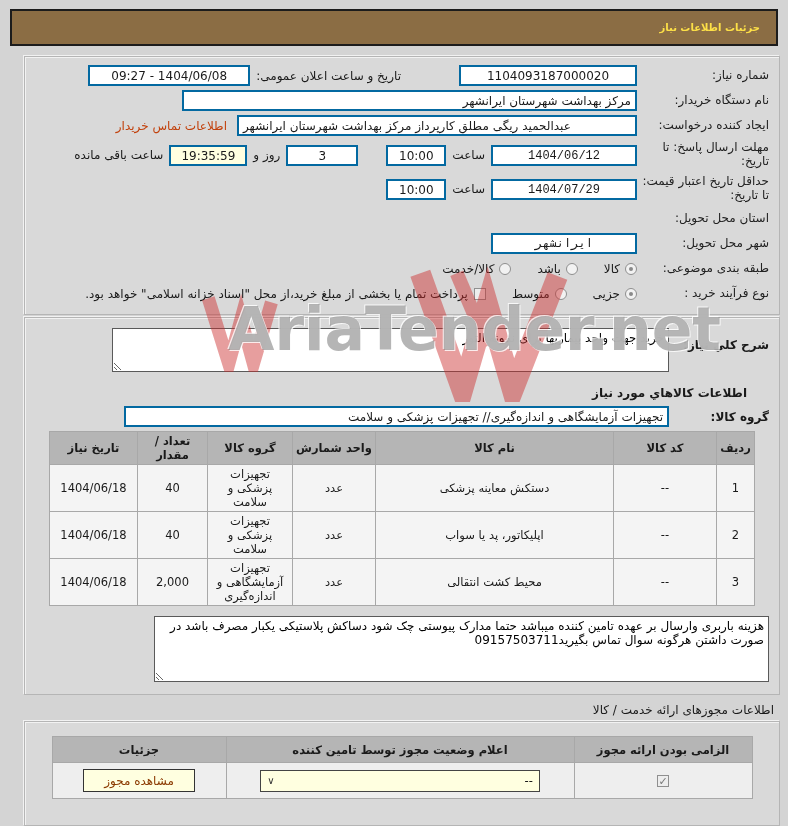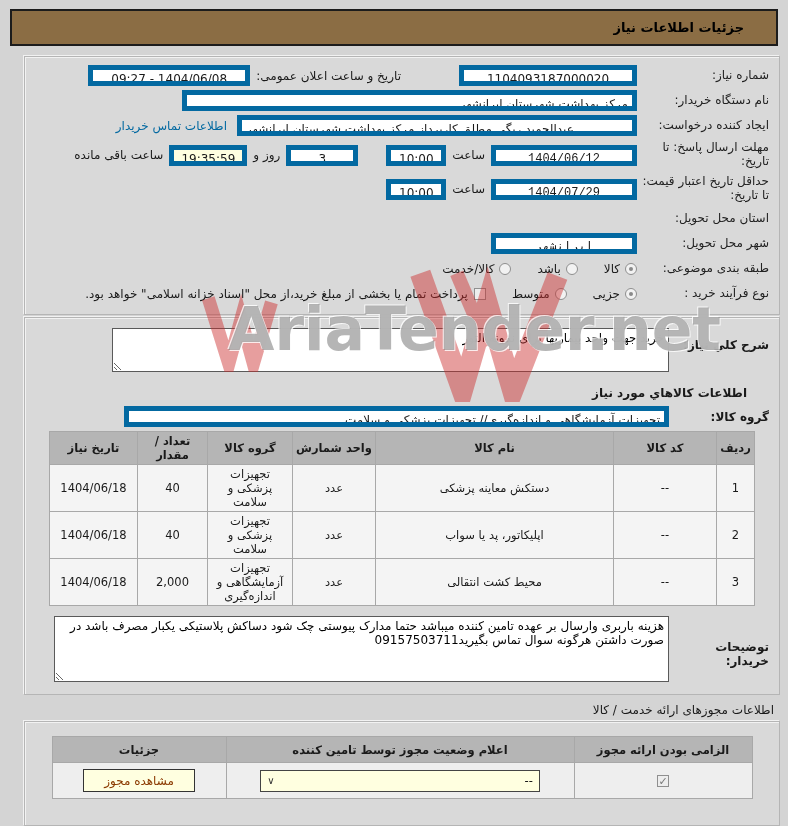--- a/index.html
+++ b/index.html
@@ -12,52 +12,52 @@
     direction: rtl;
     position: relative;
     height: 826px;
     overflow: hidden;
   }
   .titlebar {
     margin: 9px 10px 10px 10px;
     height: 37px;
     background: #8b6d44;
     border: 2px solid #1c1c1c;
-    color: #000000;
+    color: #fde047;
     font-weight: bold;
-    font-size: 13px;
+    font-size: 10px;
     line-height: 33px;
-    padding-right: 32px;
+    padding-right: 16px;
   }
   .groupbox {
     margin: 0 8px 0 24px;
     border: 1px solid #b5b5b5;
     box-shadow: 1px 1px 0 #f2f2f2 inset, -1px -1px 0 #f2f2f2;
     padding: 8px 10px 6px 10px;
     background: #d9d9d9;
   }
   .frow { display: flex; align-items: center; margin-bottom: 4px; min-height: 21px; }
   .lbl  { width: 132px; flex: 0 0 132px; color: #222; line-height: 1.15; }
   .lbl-sm { width: 100px; flex: 0 0 100px; font-weight: bold; }
   .inlbl { margin: 0 6px; white-space: nowrap; }
   .inp {
     background: #ffffff;
-    border: 5px solid #0369a1;
+    border: 2px solid #0369a1;
     height: 21px;
     line-height: 19px;
     padding: 0 4px;
     overflow: hidden;
     white-space: nowrap;
   }
   .center { text-align: center; }
   .w178 { width: 178px; } .w162 { width: 162px; } .w455 { width: 455px; }
   .w400 { width: 400px; } .w146 { width: 146px; font-family: Liberation Mono, monospace; } .w60 { width: 60px; }
   .w72 { width: 72px; } .w78 { width: 78px; }
   .pale { background: #ffffe0; }
-  .link { color: #0369a1; margin-right: 10px; cursor: pointer; white-space: nowrap; }
+  .link { color: #c2410c; margin-right: 10px; cursor: pointer; white-space: nowrap; }
   .radio-item { display: inline-flex; align-items: center; margin-left: 26px; }
   .radio {
     width: 12px; height: 12px; border-radius: 50%;
     border: 1px solid #8f8f8f; background: #f2f2f2;
     display: inline-block; margin-left: 5px; position: relative; flex: 0 0 12px;
   }
   .radio.on::after {
     content: ""; position: absolute; inset: 3px;
     border-radius: 50%; background: #8a8a8a;
   }
@@ -263,21 +263,20 @@
         <td>محیط کشت انتقالی</td>
         <td>عدد</td>
         <td>تجهیزات آزمایشگاهی و اندازه‌گیری</td>
         <td>2,000</td>
         <td>1404/06/18</td>
       </tr>
     </tbody>
   </table>
 
   <div class="frow" style="align-items:flex-start;margin-top:10px">
-    <span class="lbl-sm" style="padding-top:24px">توضیحات خریدار:</span>
     <textarea style="width: 615px; height: 66px;" readonly="">هزینه باربری وارسال بر عهده تامین کننده میباشد حتما مدارک پیوستی چک شود دساکش پلاستیکی یکبار مصرف باشد در صورت داشتن هرگونه سوال تماس بگیرید09157503711</textarea>
   </div>
 </div>
 
 <div class="section-head" style="font-weight:normal;padding:8px 14px 2px 0">اطلاعات مجوزهای ارائه خدمت / کالا</div>
 
 <div class="fieldset-box">
   <table class="lic-table">
     <colgroup>
       <col style="width:178px">

